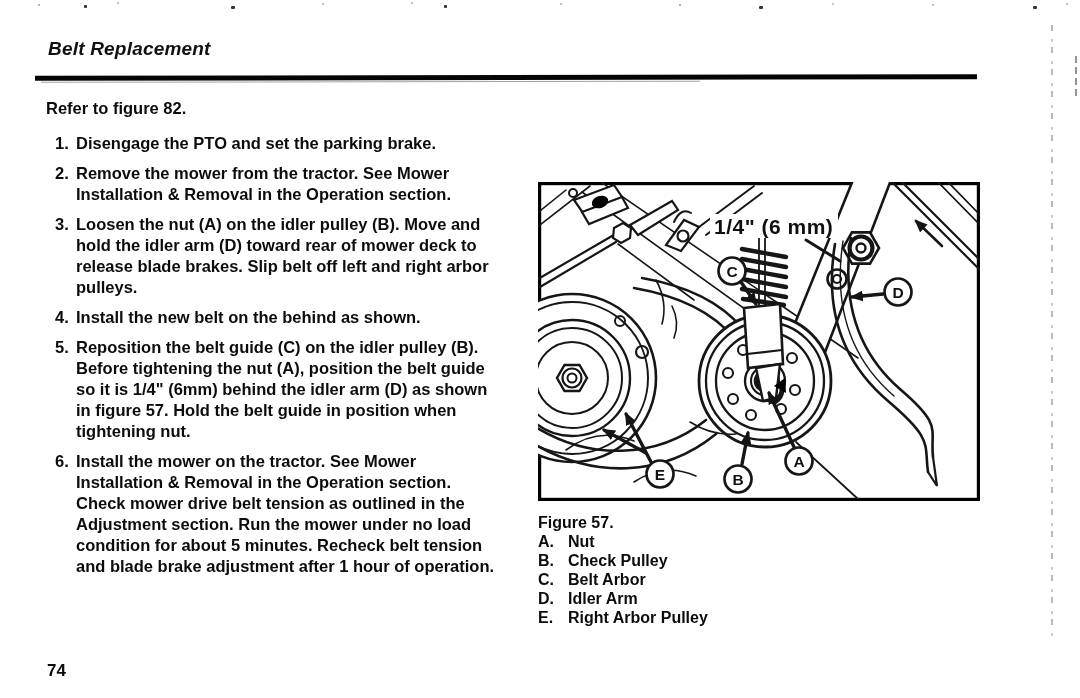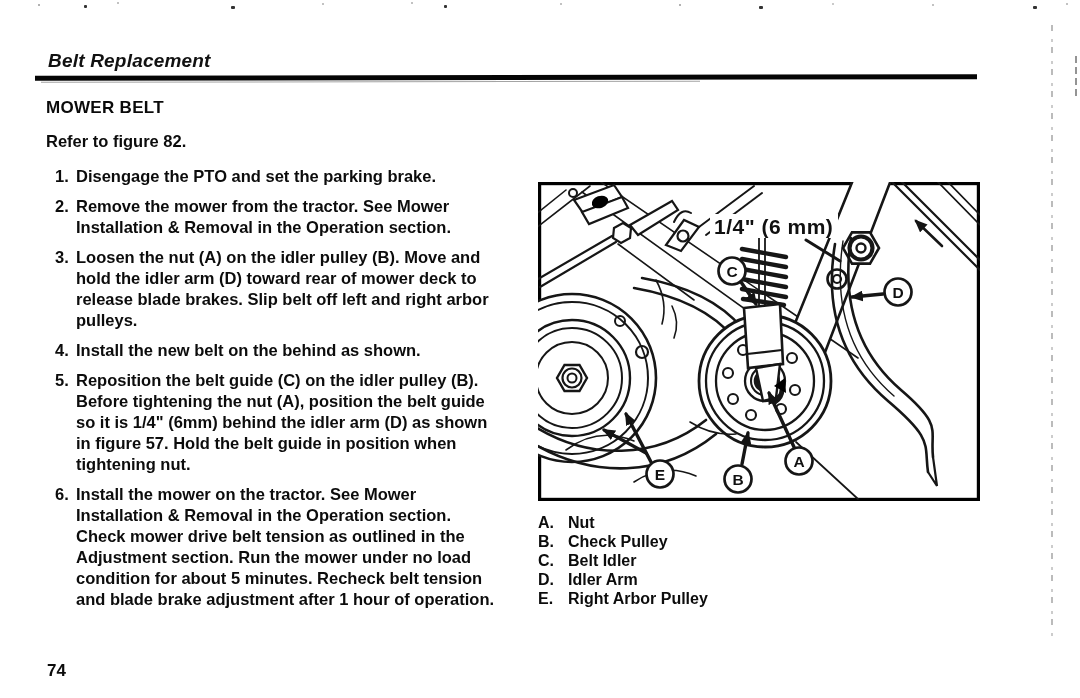--- a/index.html
+++ b/index.html
@@ -2,21 +2,21 @@
 <html><head>
 <meta charset="utf-8">
 <style>
   html,body{margin:0;padding:0;background:#fff;}
   .page{
     position:relative;width:1080px;height:698px;background:#ffffff;overflow:hidden;
     font-family:"Liberation Sans",sans-serif;color:#0c0c0c;
   }
   
   .header-title{
-    position:absolute;left:48px;top:50px;font-style:italic;font-weight:700;
+    position:absolute;left:48px;top:38px;font-style:italic;font-weight:700;
     font-size:19px;letter-spacing:.2px;color:#111;
   }
   .header-rule{
     position:absolute;left:35px;top:75px;width:942px;height:5px;background:#050505;
     transform:rotate(-.1deg);
   }
   .header-rule::after{
     content:"";position:absolute;left:6px;top:6px;width:70%;height:1px;background:#4a4a4a;opacity:.5;
   }
   
@@ -75,21 +75,20 @@
     <span style="left:1033px;top:6px;width:4px;height:3px;"></span>
     <span style="left:1066px;top:3px;width:2px;height:2px;opacity:.4"></span>
   </div>
   <div class="scan-dash-long"></div>
   <div class="scan-dash-short"></div>
 
   <div class="header-title">Belt Replacement</div>
   <div class="header-rule"></div>
 
   <section class="left-col">
-    <h2 class="section-heading">MOWER BELT</h2>
     <p class="intro">Refer to figure 82.</p>
 
     <div class="step">
       <span class="step-num">1.</span>
       <span class="step-text">Disengage the PTO and set the parking brake.</span>
     </div>
     <div class="step">
       <span class="step-num">2.</span>
       <span class="step-text">Remove the mower from the tractor. See Mower
 Installation &amp; Removal in the Operation section.</span>
@@ -279,31 +278,32 @@
       <text class="dim" x="176" y="52">1/4" (6 mm)</text>
       <text class="callout-letter" x="194" y="94.5">C</text>
       <text class="callout-letter" x="360" y="115.5">D</text>
       <text class="callout-letter" x="261" y="284.5">A</text>
       <text class="callout-letter" x="200" y="302.5">B</text>
       <text class="callout-letter" x="122" y="297.5">E</text>
     </svg>
   </div>
 
   <div class="figure-caption">
+    <div class="caption-title">Figure 57.</div>
     <div class="legend-row">
       <span class="legend-key">A.</span>
       <span class="legend-label">Nut</span>
     </div>
     <div class="legend-row">
       <span class="legend-key">B.</span>
       <span class="legend-label">Check Pulley</span>
     </div>
     <div class="legend-row">
       <span class="legend-key">C.</span>
-      <span class="legend-label">Belt Idler</span>
+      <span class="legend-label">Belt Arbor</span>
     </div>
     <div class="legend-row">
       <span class="legend-key">D.</span>
       <span class="legend-label">Idler Arm</span>
     </div>
     <div class="legend-row">
       <span class="legend-key">E.</span>
       <span class="legend-label">Right Arbor Pulley</span>
     </div>
   </div>

